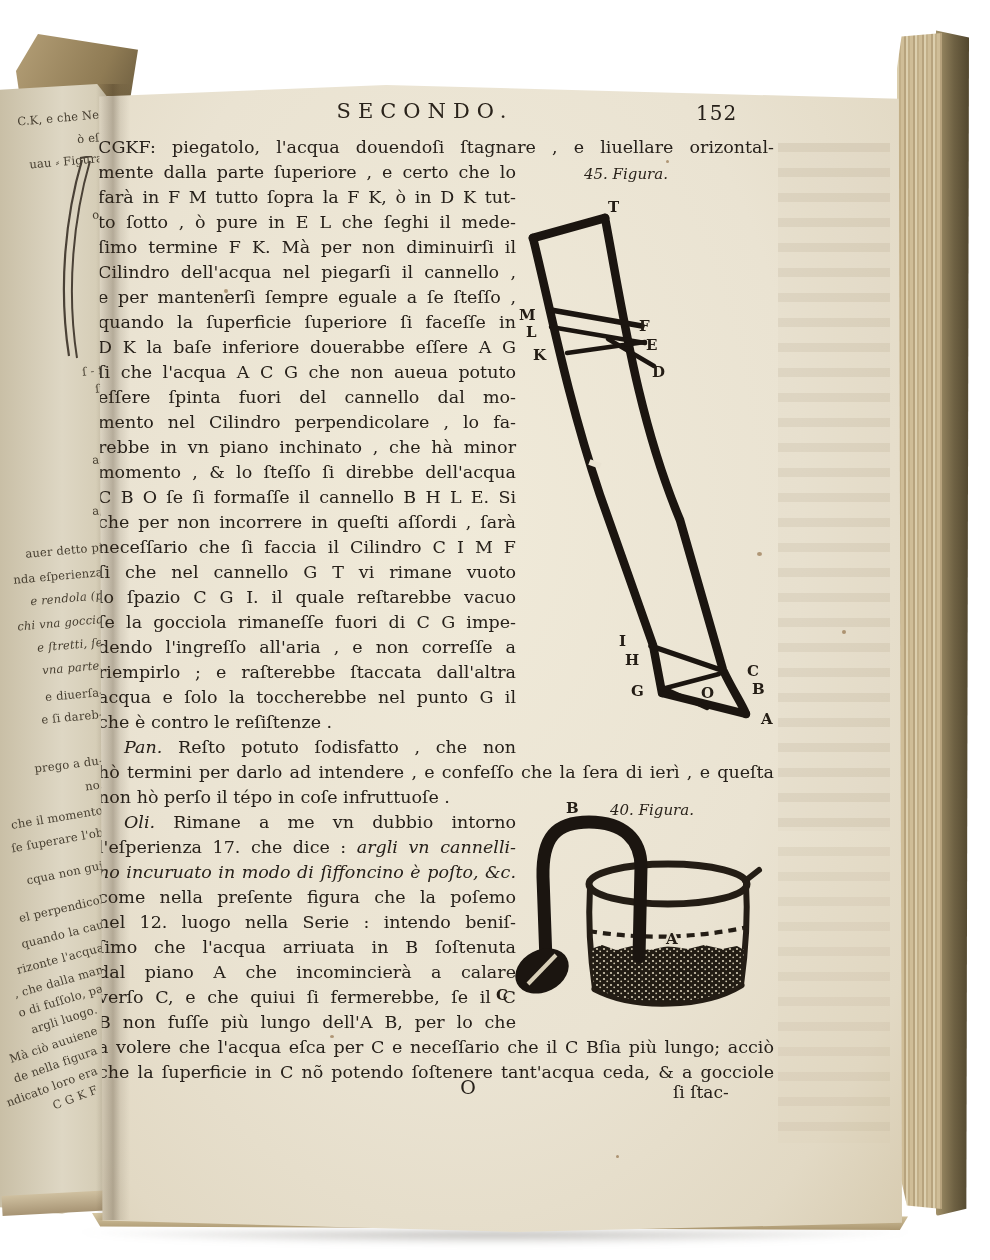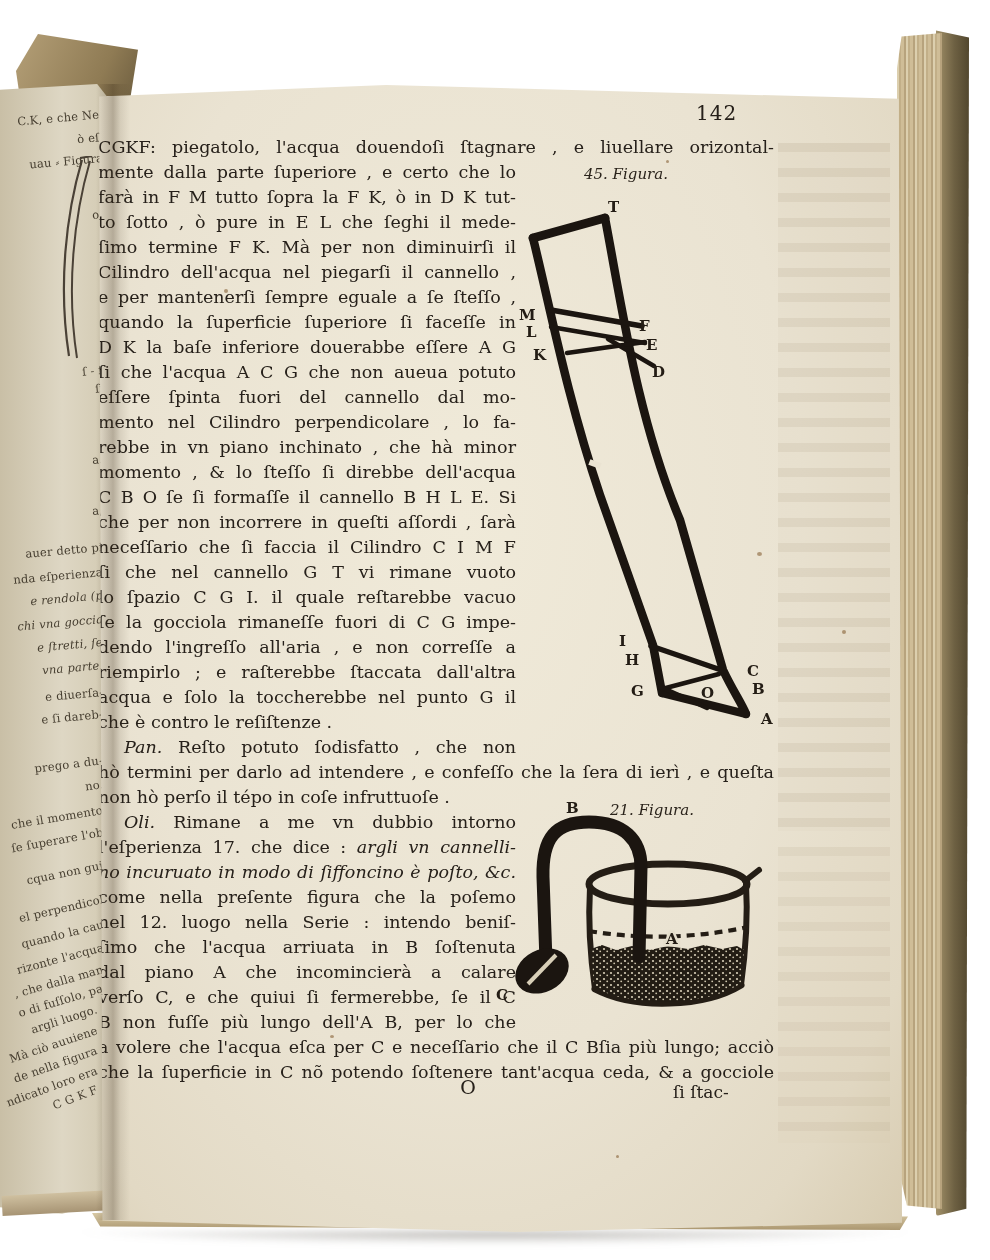--- a/index.html
+++ b/index.html
@@ -137,21 +137,22 @@
     <div class="frag" style="top: 918px; transform: rotate(-17.6deg); right: 16px;">argli luogo.</div>
     <div class="frag" style="top: 939px; transform: rotate(-18.5deg); right: 16px;">Mà ciò auuiene</div>
     <div class="frag" style="top: 959px; transform: rotate(-19.3deg); right: 16px;">de nella figura</div>
     <div class="frag" style="top: 979px; transform: rotate(-20.1deg); right: 16px;">ndicato loro era</div>
     <div class="frag" style="top: 998px; transform: rotate(-20.9deg); right: 16px;">C G K F</div>
   </div>
 <div class="abs" id="gutter-shadow"></div>
 
 <div class="abs" id="main-page">
 
-  <div class="abs" id="page-number">142</div>
+  <div class="abs" id="running-title">SECONDO.</div>
+  <div class="abs" id="page-number">152</div>
 
   <div class="abs" id="text-block">
       <div class="line f"><span>CGKF: piegatolo, l'acqua douendoſi ſtagnare , e liuellare orizontal-</span></div>
       <div class="line n"><span>mente dalla parte ſuperiore , e certo che lo</span></div>
       <div class="line n"><span>farà in F M tutto ſopra la F K, ò in D K tut-</span></div>
       <div class="line n"><span>to ſotto , ò pure in E L che ſeghi il mede-</span></div>
       <div class="line n"><span>ſimo termine F K. Mà per non diminuirſi il</span></div>
       <div class="line n"><span>Cilindro dell'acqua nel piegarſi il cannello ,</span></div>
       <div class="line n"><span>e per mantenerſi ſempre eguale a ſe ſteſſo ,</span></div>
       <div class="line n"><span>quando la ſuperficie ſuperiore ſi faceſſe in</span></div>
@@ -225,21 +226,21 @@
       <text x="114" y="481">I</text>
       <text x="120" y="500">H</text>
       <text x="126" y="531">G</text>
       <text x="242" y="511">C</text>
       <text x="247" y="529">B</text>
       <text x="256" y="559">A</text>
       <text x="196" y="533">O</text>
     </g>
   </svg>
 
-  <div class="abs fig-caption" style="left:514px;top:716px;">21. Figura.</div>
+  <div class="abs fig-caption" style="left:514px;top:716px;">40. Figura.</div>
   <div class="abs fig-letter" style="left:470px;top:714px;">B</div>
   <div class="abs fig-letter" style="left:400px;top:901px;">C</div>
   <svg class="abs" style="left:394px;top:712px;" width="300" height="218" viewBox="0 0 300 218">
     <defs>
       <pattern id="stip" width="7" height="6" patternUnits="userSpaceOnUse">
         <rect width="7" height="6" fill="#221c14"></rect>
         <circle cx="2" cy="2" r="1.1" fill="#d8cfb8"></circle>
         <circle cx="5.2" cy="4.3" r=".9" fill="#cfc6ae"></circle>
       </pattern>
     </defs>

